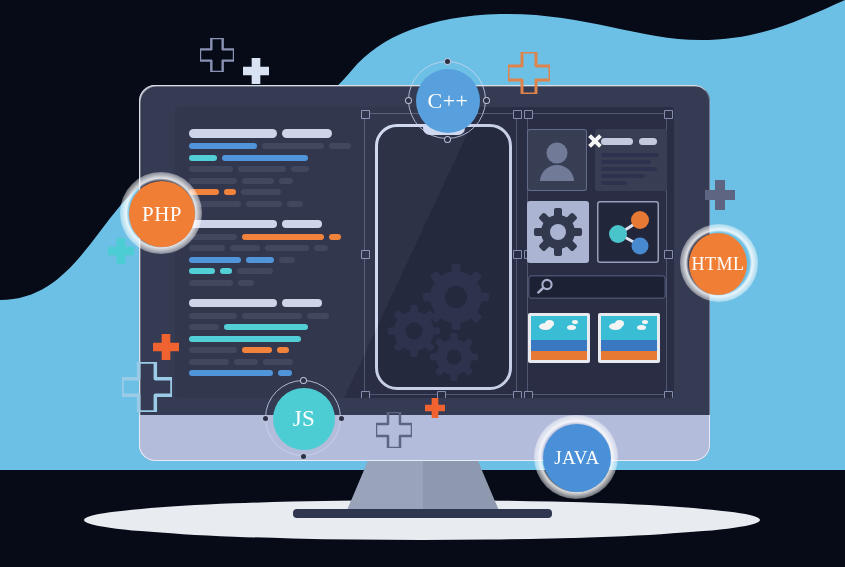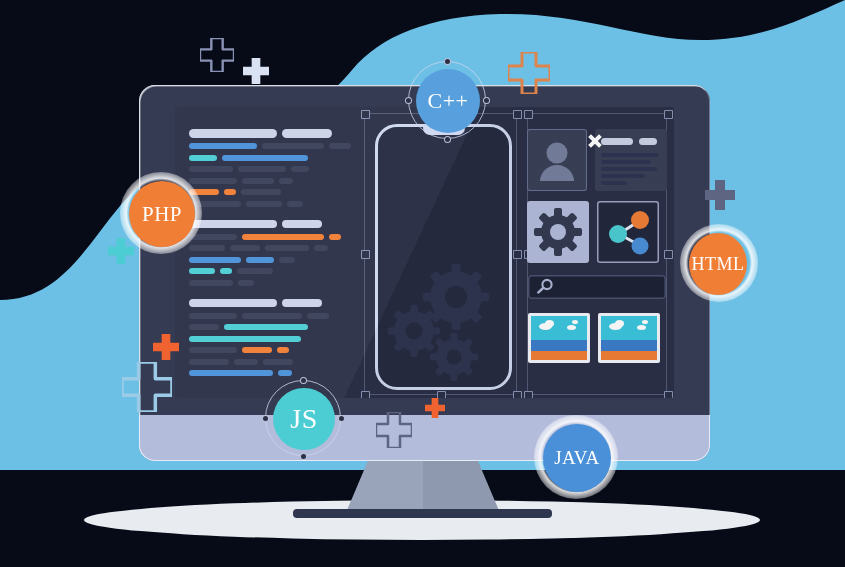--- a/index.html
+++ b/index.html
@@ -425,21 +425,21 @@
         <div class="badge" style="left: 11px; top: 11px; width: 58px; height: 62px; background: rgb(240, 126, 53); font-size: 18px;">
           <span>HTML</span>
         </div>
       </div>
       <div class="abs" style="left: 262px; top: 377px; width: 84px; height: 84px;">
         <div class="ring" style="left: 3px; top: 3px; width: 76px; height: 76px; border: 1px solid rgba(205, 214, 238, 0.8); box-sizing: border-box;"></div>
         <div class="ringdot" style="left: 37.5px; top: -0.5px;"></div>
         <div class="ringdot" style="left: 75.5px; top: 37.5px;"></div>
         <div class="ringdot" style="left: 37.5px; top: 75.5px;"></div>
         <div class="ringdot" style="left: -0.5px; top: 37.5px;"></div>
-        <div class="badge" style="left: 11px; top: 11px; width: 62px; height: 62px; background: rgb(76, 205, 212); font-size: 28px;">
+        <div class="badge" style="left: 11px; top: 11px; width: 62px; height: 62px; background: rgb(76, 205, 212); font-size: 23px;">
           <span>JS</span>
         </div>
       </div>
       <div class="abs" style="left: 532px; top: 413px; width: 90px; height: 90px; text-align: center;">
         <div class="ring" style="left: 2px; top: 2px; width: 84px; height: 84px; background: radial-gradient(circle, rgba(255, 255, 255, 0) 55%, rgba(255, 255, 255, 0.85) 60%, rgba(255, 255, 255, 0.25) 74%, rgba(255, 255, 255, 0) 80%);"></div>
         <div class="badge" style="left: 11px; top: 11px; width: 68px; height: 68px; background: rgb(74, 144, 217); font-size: 19px;">
           <span>JAVA</span>
         </div>
       </div>
     </div>

